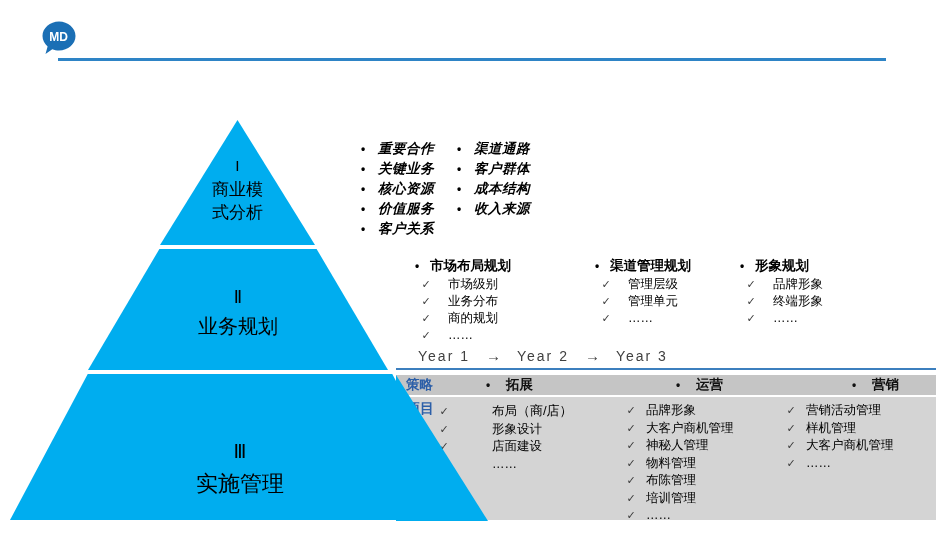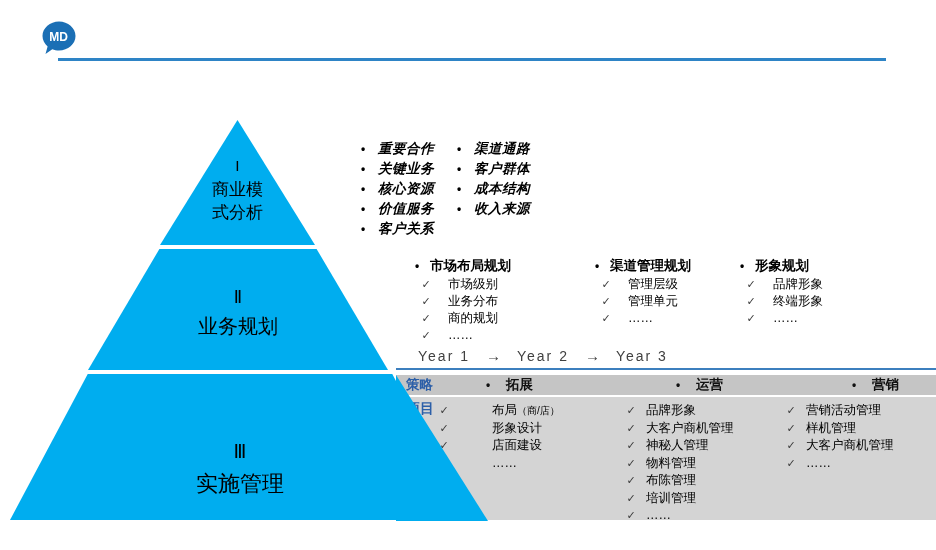--- a/index.html
+++ b/index.html
@@ -166,21 +166,21 @@
   .l3-col.k2 { width: 160px; }
   .l3-col.k3 { width: 160px; }
   .l3-item {
     display: flex; align-items: baseline;
     font-size: 12.5px; color: #000;
     line-height: 17.5px; white-space: nowrap;
   }
   .l3-item .chk { width: 96px; text-align: center; }
   .l3-col.k2 .l3-item .chk { width: 30px; }
   .l3-col.k3 .l3-item .chk { width: 30px; }
-  .sub { font-size: 10px; }
+  .sub { font-size: 13px; }
 
   #pyr-mask {
     position: absolute; left: 396px; top: 375px;
     width: 120px; height: 146px;
     pointer-events: none;
   }
 </style>
 </head>
 <body>
 

